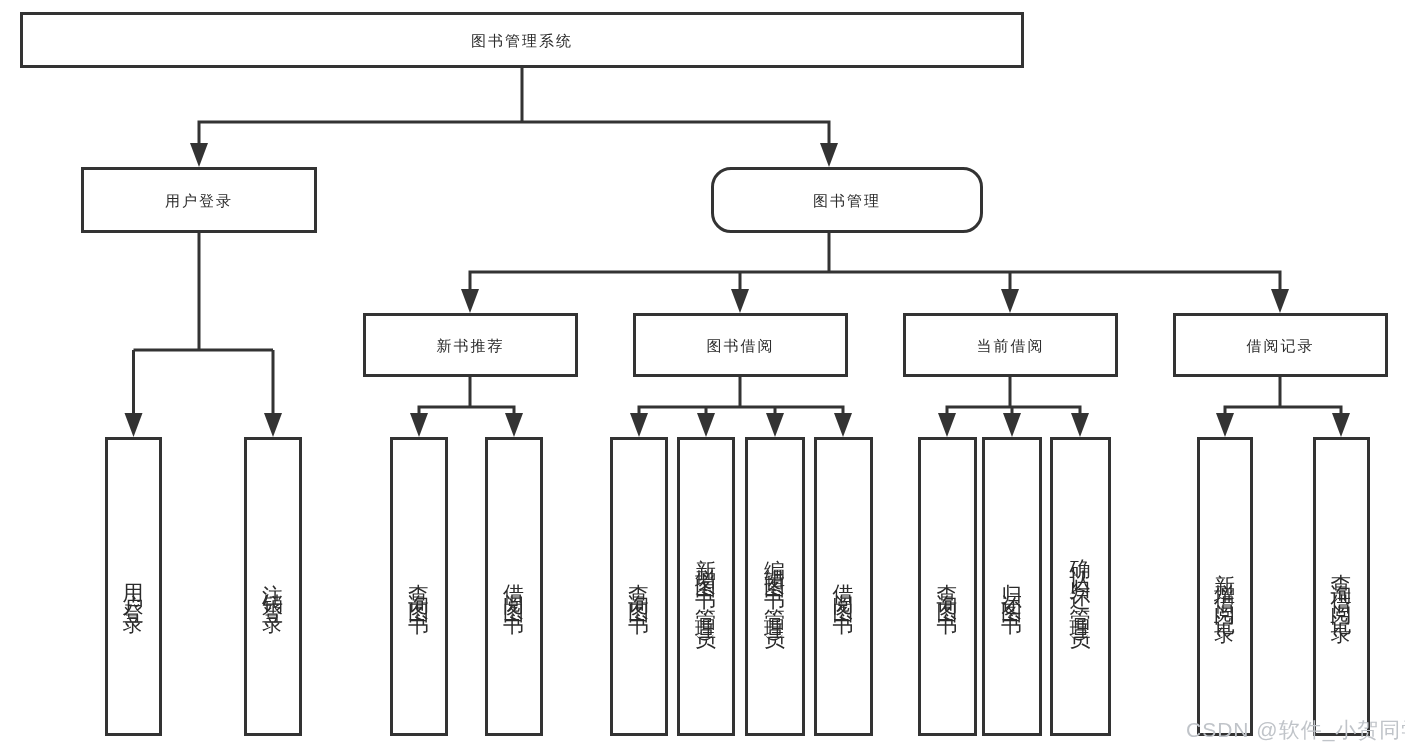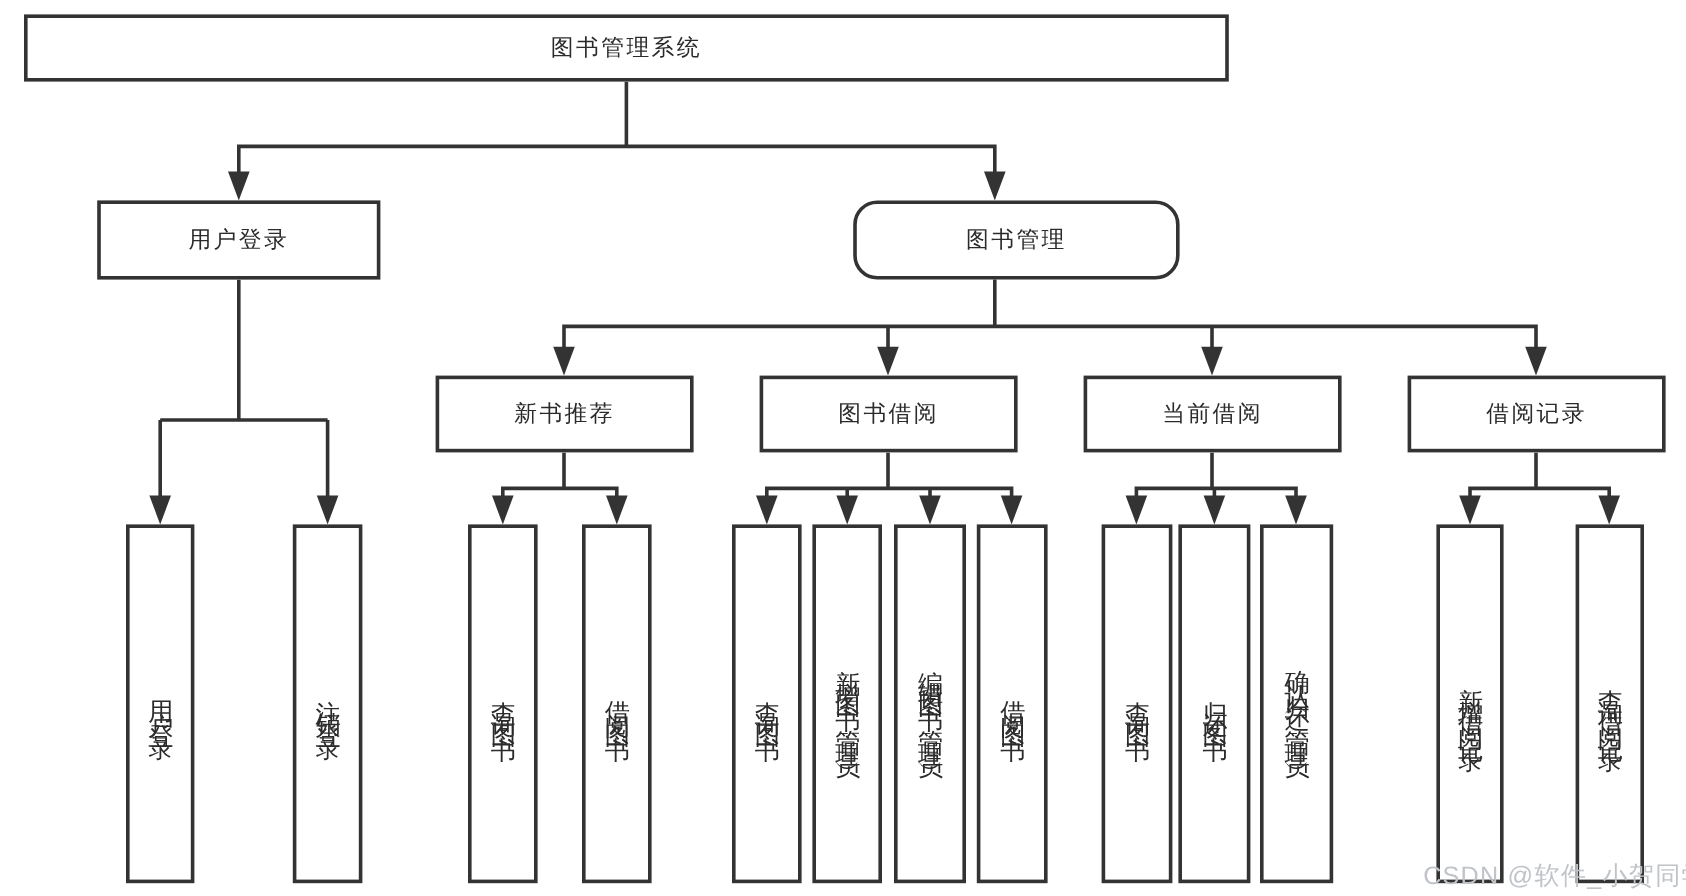--- a/index.html
+++ b/index.html
@@ -16,21 +16,21 @@
     box-sizing:border-box;
     border:3px solid #333333;
     background:#ffffff;
     display:flex;
     align-items:center;
     justify-content:center;
     color:#2b2b2b;
     z-index:2;
     line-height:1;
   }
-  .h-label{font-size:19px;letter-spacing:2px;white-space:nowrap;}
+  .h-label{font-size:15px;letter-spacing:2px;white-space:nowrap;}
   .v-label{
     writing-mode:vertical-rl;
     text-orientation:mixed;
     font-size:21px;
     letter-spacing:10px;
     white-space:nowrap;
   }
   #watermark{
     position:absolute;
     left:1186px;top:716px;
@@ -96,21 +96,21 @@
   <div class="box" style="left:81px;top:167px;width:236px;height:66px;">
     <span class="h-label">用户登录</span>
   </div>
   <div class="box" style="left:711px;top:167px;width:272px;height:66px;border-radius:20px;">
     <span class="h-label">图书管理</span>
   </div>
 
   <div class="box" style="left:363px;top:313px;width:215px;height:64px;">
     <span class="h-label">新书推荐</span>
   </div>
-  <div class="box" style="left:633px;top:313px;width:215px;height:64px;font-family:Liberation Serif, serif;">
+  <div class="box" style="left:633px;top:313px;width:215px;height:64px;">
     <span class="h-label">图书借阅</span>
   </div>
   <div class="box" style="left:1173px;top:313px;width:215px;height:64px;">
     <span class="h-label">借阅记录</span>
   </div>
   <div class="box" style="left:903px;top:313px;width:215px;height:64px;">
     <span class="h-label">当前借阅</span>
   </div>
 
   <div class="box" style="left:105px;top:437px;width:57px;height:299px;">

